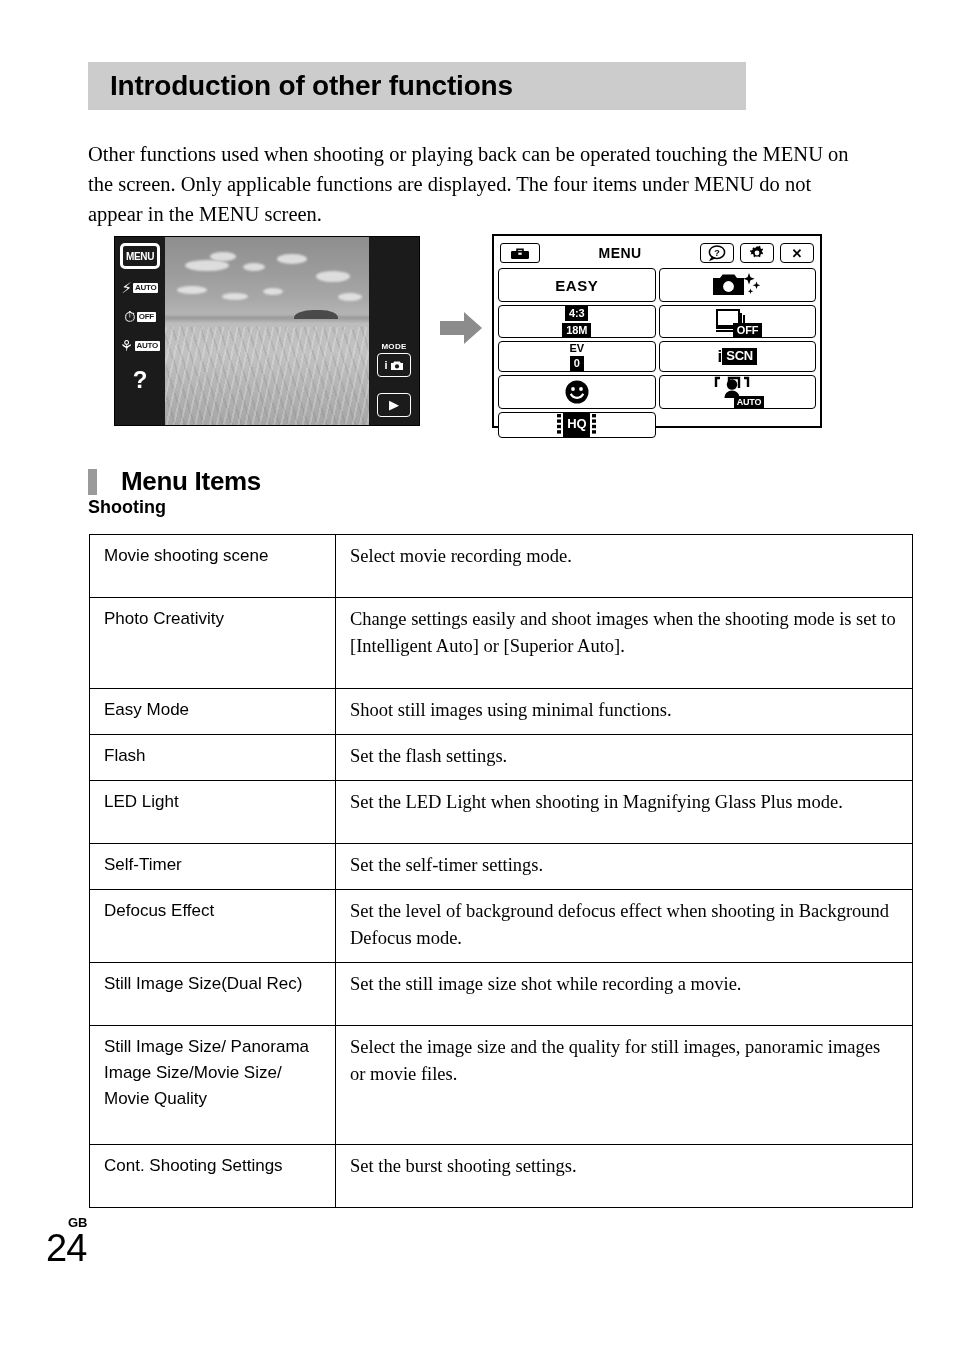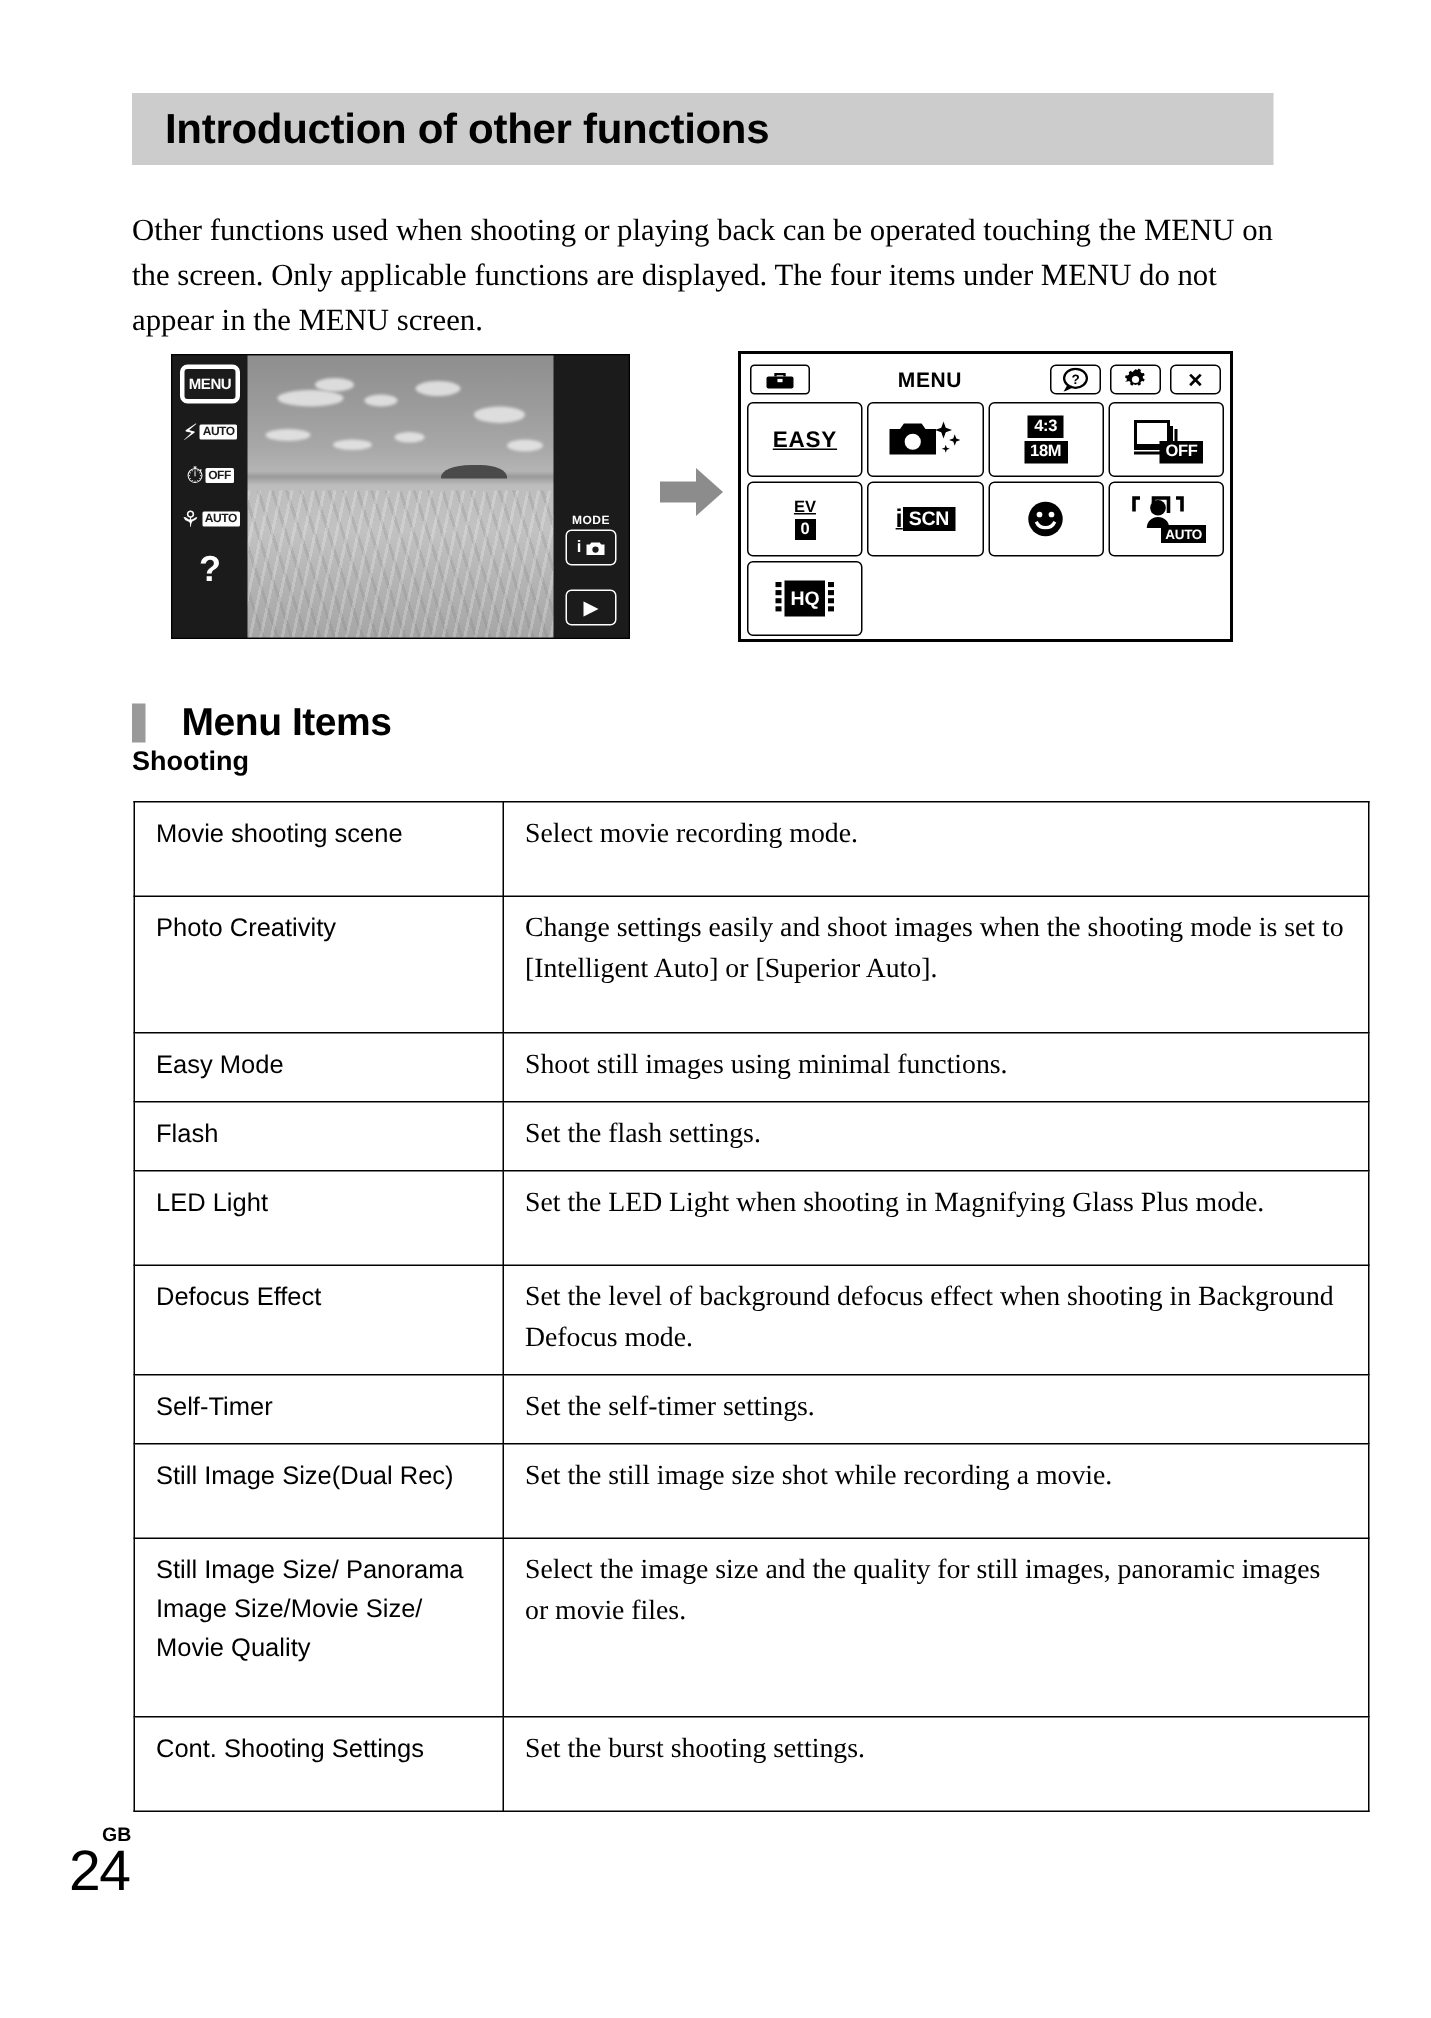--- a/index.html
+++ b/index.html
@@ -14,21 +14,21 @@
     font-family: "Liberation Serif", serif;
     color: #000;
     overflow: hidden;
   }
 
   
   .page-header {
     position: absolute;
     left: 88px;
     top: 62px;
-    width: 761px;
+    width: 658px;
     height: 48px;
     background: #cccccc;
     display: flex;
     align-items: center;
   }
   .page-header h1 {
     margin: 0;
     padding-left: 22px;
     font-family: "Liberation Sans", sans-serif;
     font-weight: bold;
@@ -242,26 +242,25 @@
     border: 1.5px solid #000;
     border-radius: 4px;
     display: flex; align-items: center; justify-content: center;
     font-family: "Liberation Sans", sans-serif;
     font-size: 13px;
     font-weight: bold;
     box-sizing: border-box;
   }
   .menu-grid {
     display: grid;
-    grid-template-columns: repeat(4, 1fr);
+    grid-template-columns: repeat(2, 1fr);
     grid-template-rows: repeat(3, 1fr);
     gap: 3px;
     height: 156px;
     margin-top: 2px;
-    text-decoration: underline;
   }
   .menu-tile {
     border: 1.5px solid #000;
     border-radius: 4px;
     display: flex;
     align-items: center;
     justify-content: center;
     box-sizing: border-box;
     background: #fff;
   }
@@ -577,26 +576,26 @@
     </tr>
     <tr>
       <td class="term">Flash</td>
       <td class="desc">Set the flash settings.</td>
     </tr>
     <tr>
       <td class="term tall-1">LED Light</td>
       <td class="desc tall-1">Set the LED Light when shooting in Magnifying Glass Plus mode.</td>
     </tr>
     <tr>
+      <td class="term">Self-Timer</td>
+      <td class="desc">Set the self-timer settings.</td>
+    </tr>
+    <tr>
       <td class="term tall-1">Defocus Effect</td>
       <td class="desc tall-1">Set the level of background defocus effect when shooting in Background Defocus mode.</td>
-    </tr>
-    <tr>
-      <td class="term">Self-Timer</td>
-      <td class="desc">Set the self-timer settings.</td>
     </tr>
     <tr>
       <td class="term tall-1">Still Image Size(Dual Rec)</td>
       <td class="desc tall-1">Set the still image size shot while recording a movie.</td>
     </tr>
     <tr>
       <td class="term" style="height:100px">Still Image Size/ Panorama Image Size/Movie Size/ Movie Quality</td>
       <td class="desc" style="height:100px">Select the image size and the quality for still images, panoramic images or movie files.</td>
     </tr>
     <tr>

